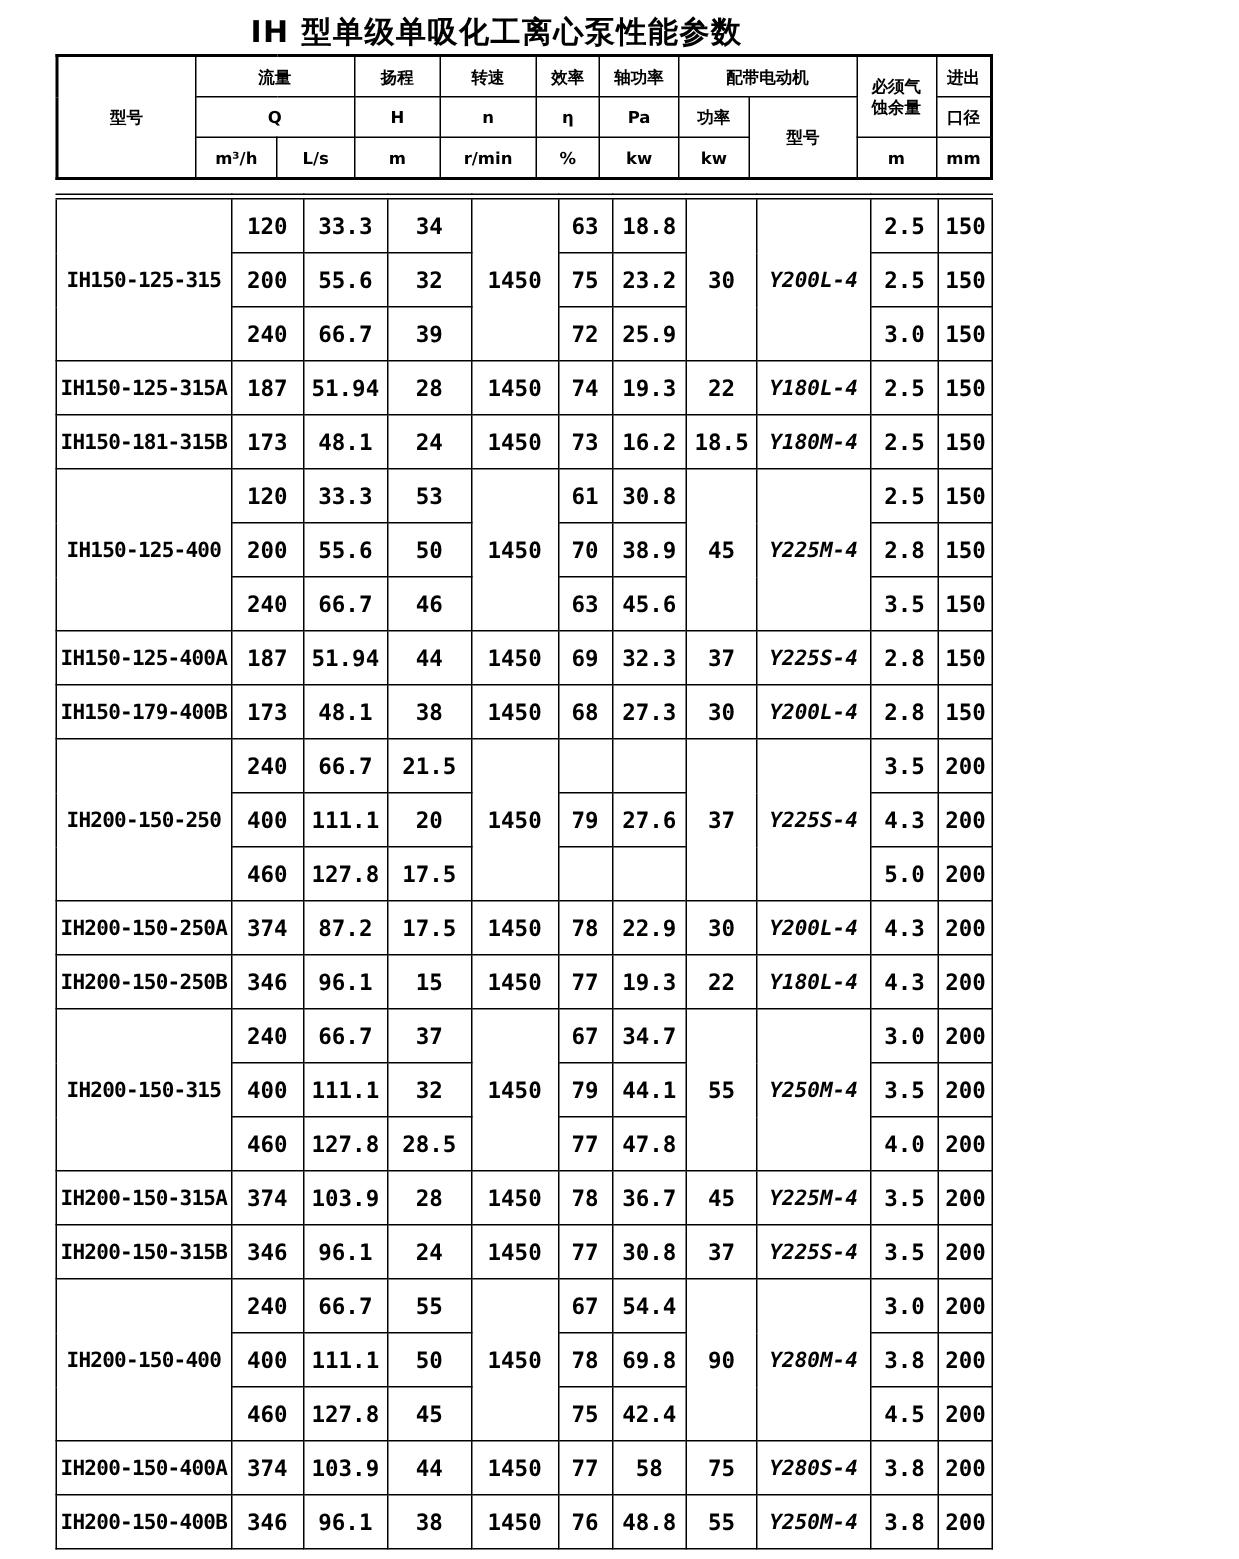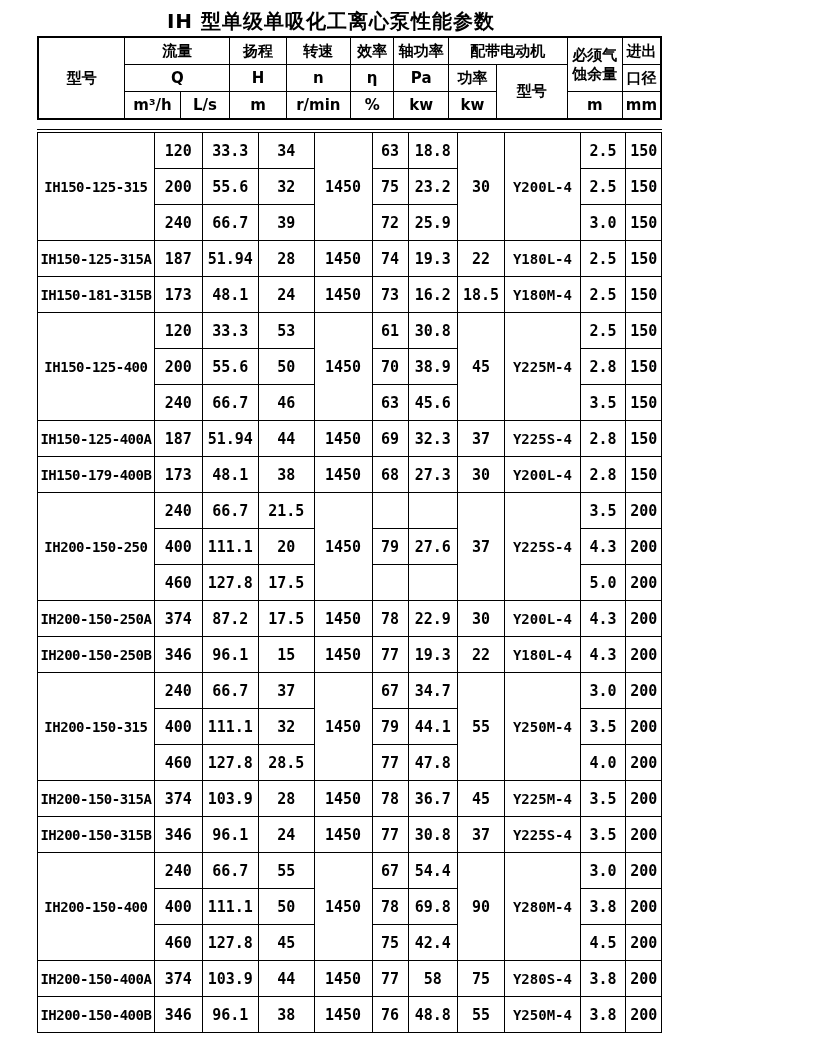--- a/index.html
+++ b/index.html
@@ -33,21 +33,21 @@
   .header-table {
     margin-top: 2px;
     border: 2px solid #000;
   }
   .header-table td {
     border: 1px solid #000;
     text-align: center;
     vertical-align: middle;
     padding: 0;
     height: 26px;
-    font-size: 15px;
+    font-size: 11px;
     font-weight: bold;
     font-family: "DejaVu Sans", sans-serif;
     overflow: hidden;
     white-space: nowrap;
   }
   .header-table td .wrapline { line-height: 1.25; }
   .unit, .symbol {
     font-family: "DejaVu Sans", sans-serif;
     font-weight: bold;
   }
@@ -63,21 +63,21 @@
     vertical-align: middle;
     padding: 0;
     height: 35px;
     font-size: 15px;
     font-weight: bold;
     font-family: "DejaVu Sans Mono", monospace;
     overflow: hidden;
     white-space: nowrap;
   }
   .data-table td.model { font-size: 14px; letter-spacing: -0.5px; }
-  .data-table td.motor { font-size: 14px; }
+  .data-table td.motor { font-size: 14px; font-style: italic; }
 </style>
 </head>
 <body>
 
 <div class="page">
 
   <div class="title">IH 型单级单吸化工离心泵性能参数</div>
 
   <table class="header-table">
     <colgroup>

